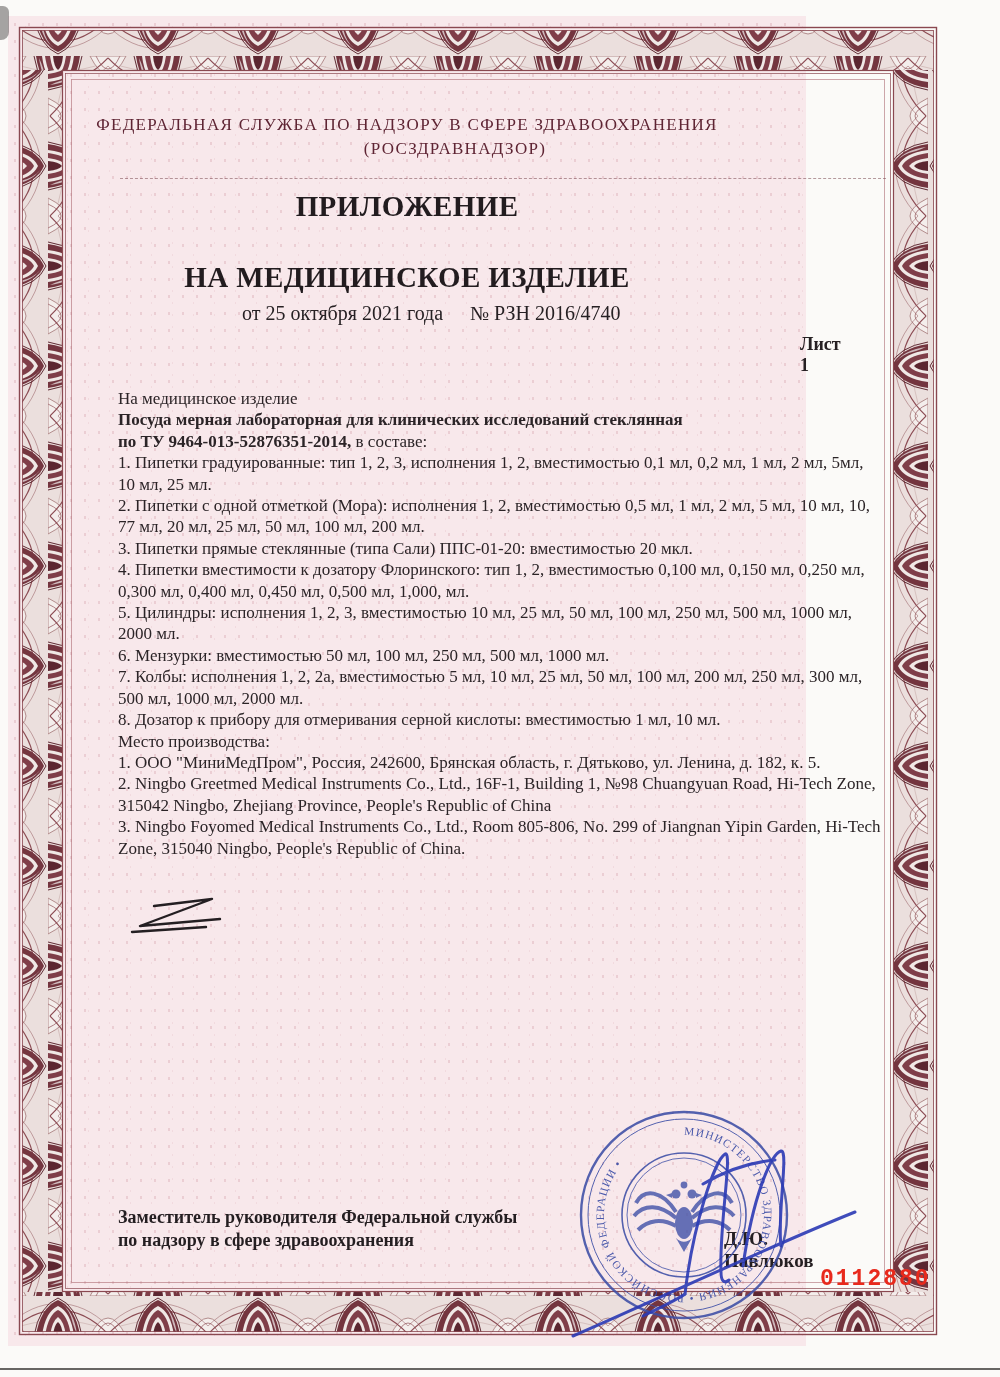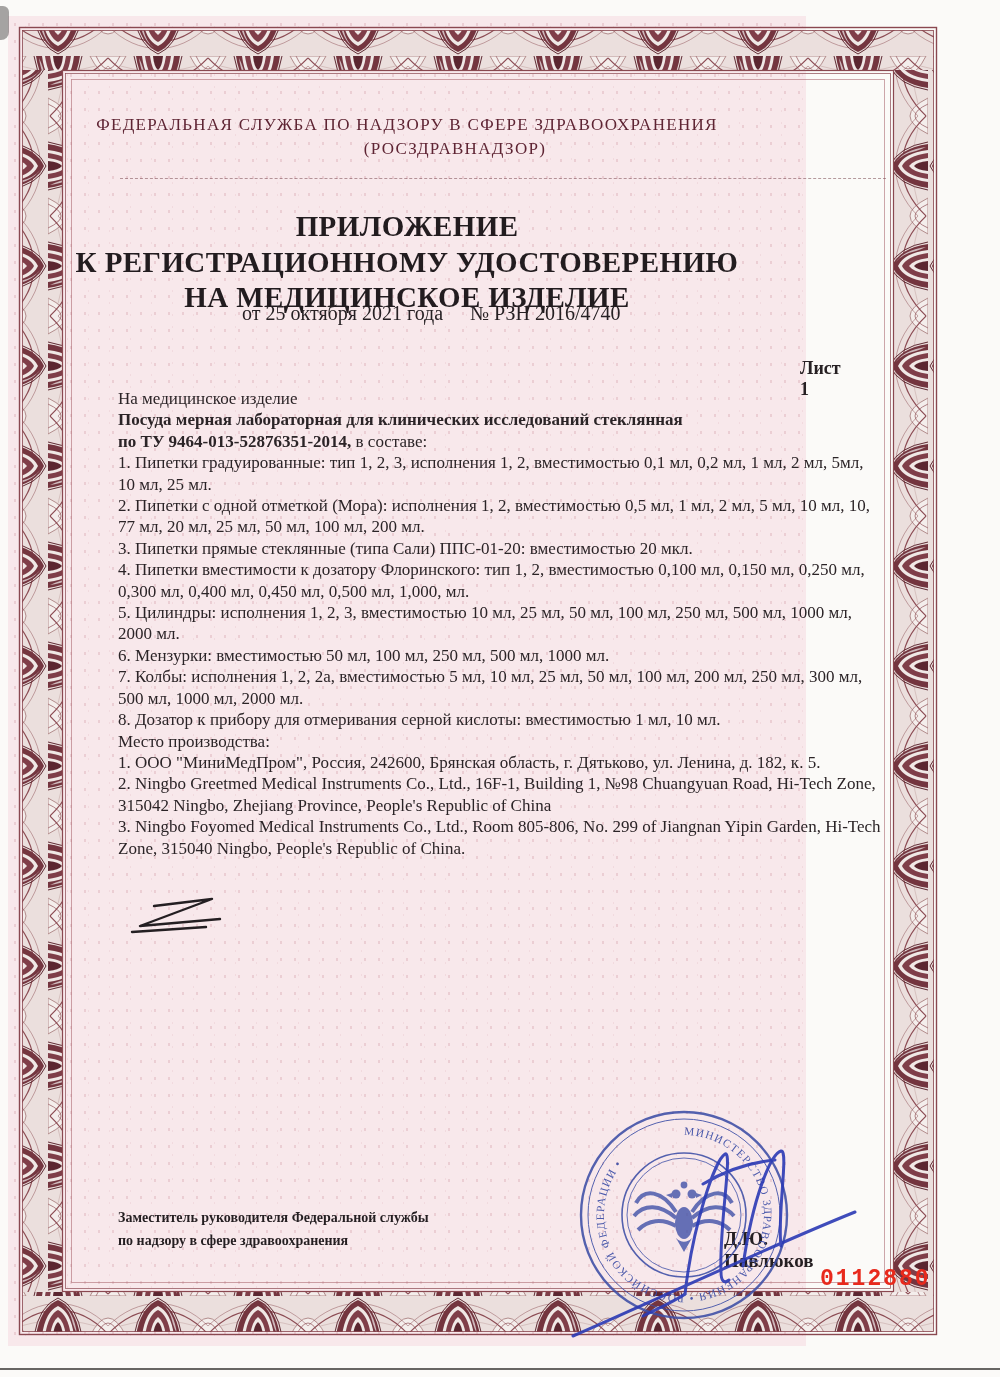--- a/index.html
+++ b/index.html
@@ -25,35 +25,35 @@
   .agency{
     width:100%;text-align:center;color:#5e2433;
     font-size:17px;letter-spacing:1.3px;line-height:22px;
   }
   .dashrule{
     left:112px;width:766px;height:0;
     border-top:1px dashed rgba(122,74,82,.55);
   }
   .big-title{
     width:100%;text-align:center;color:#221c1f;font-weight:bold;
-    font-size:29px;letter-spacing:.4px;line-height:33px;margin-top:20px;
+    font-size:29px;letter-spacing:.4px;line-height:33px;
   }
   .meta-line{font-weight:normal;font-size:20px;color:#262023;}
   .sheet-label{font-weight:bold;font-size:18px;color:#262023;}
   
   .bodytext{
     left:110px;top:372px;width:764px;
     font-size:17px;line-height:21.4px;color:#2b2427;
   }
   .bodytext .b{font-weight:bold;}
   .bodytext div{margin:0;}
   
   .sig-title{
     left:110px;top:1190px;width:470px;
-    font-weight:bold;font-size:14px;line-height:23px;color:#241e21;
+    font-weight:bold;font-size:18px;line-height:23px;color:#241e21;
   }
   .sig-name{
     left:716px;top:1212px;font-weight:bold;font-size:19px;color:#241e21;
   }
   .serial{
     left:784px;top:1250px;
     font-family:"Liberation Mono", monospace;font-weight:bold;
     font-size:23px;letter-spacing:2px;color:#e8291c;margin-left:28px;
   }
   
@@ -109,27 +109,26 @@
     <rect x="57.5" y="57.5" width="825" height="1215" fill="none" stroke="#8a4850" stroke-width="0.7"></rect>
     <rect x="63.5" y="63.5" width="813" height="1203" fill="none" stroke="#a9646c" stroke-width="0.8" opacity="0.7"></rect>
   </svg>
 
   <div class="abs agency" style="top:98px;">ФЕДЕРАЛЬНАЯ СЛУЖБА ПО НАДЗОРУ В СФЕРЕ ЗДРАВООХРАНЕНИЯ</div>
   <div class="abs agency" style="top:122px;padding-left:48px;">(РОСЗДРАВНАДЗОР)</div>
 
   <div class="abs dashrule" style="top:162px;"></div>
 
   <div class="abs big-title" style="top:174px;">ПРИЛОЖЕНИЕ</div>
-  <div class="abs big-title" style="top:210px;">К РЕГИСТРАЦИОННОМУ УДОСТОВЕРЕНИЮ</div>
   <div class="abs big-title" style="top:245px;">НА МЕДИЦИНСКОЕ ИЗДЕЛИЕ</div>
 
   <div class="abs meta-line" style="left:234px;top:286px;">от  25 октября 2021 года</div>
   <div class="abs meta-line" style="left:462px;top:286px;">№  РЗН 2016/4740</div>
 
-  <div class="abs sheet-label" style="left:792px;top:318px;margin-top:24px;">Лист 1</div>
+  <div class="abs sheet-label" style="left:792px;top:318px;">Лист 1</div>
 
   <div class="abs bodytext">
     <div>На медицинское изделие</div>
     <div class="b">Посуда мерная лабораторная для клинических исследований стеклянная</div>
     <div><span class="b">по ТУ 9464-013-52876351-2014,</span><span> в составе:</span></div>
     <div>1. Пипетки градуированные: тип 1, 2, 3, исполнения 1, 2, вместимостью 0,1 мл, 0,2 мл, 1 мл, 2 мл, 5мл, 10 мл, 25 мл.</div>
     <div>2. Пипетки с одной отметкой (Мора): исполнения 1, 2, вместимостью 0,5 мл, 1 мл, 2 мл, 5 мл, 10 мл, 10, 77 мл, 20 мл, 25 мл, 50 мл, 100 мл, 200 мл.</div>
     <div>3. Пипетки прямые стеклянные (типа Сали) ППС-01-20: вместимостью 20 мкл.</div>
     <div>4. Пипетки вместимости к дозатору Флоринского: тип 1, 2, вместимостью 0,100 мл, 0,150 мл, 0,250 мл, 0,300 мл, 0,400 мл, 0,450 мл, 0,500 мл, 1,000, мл.</div>
     <div>5. Цилиндры: исполнения 1, 2, 3, вместимостью 10 мл, 25 мл, 50 мл, 100 мл, 250 мл, 500 мл, 1000 мл, 2000 мл.</div>

